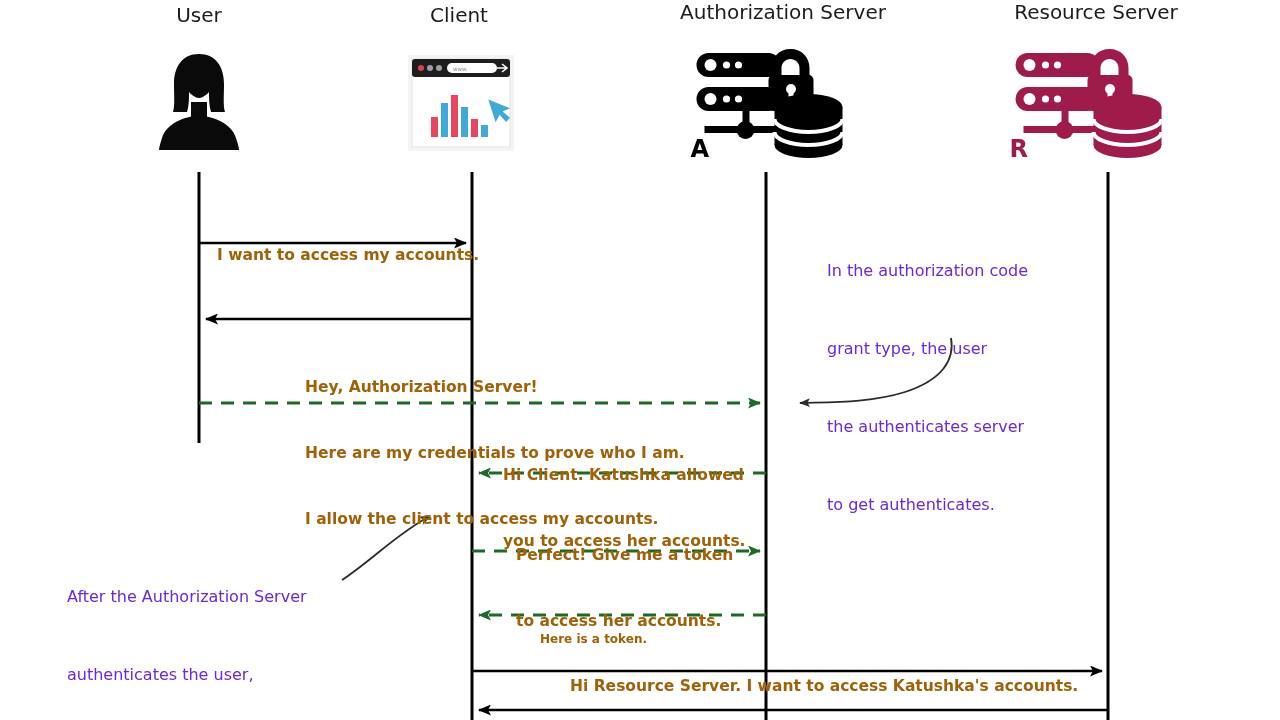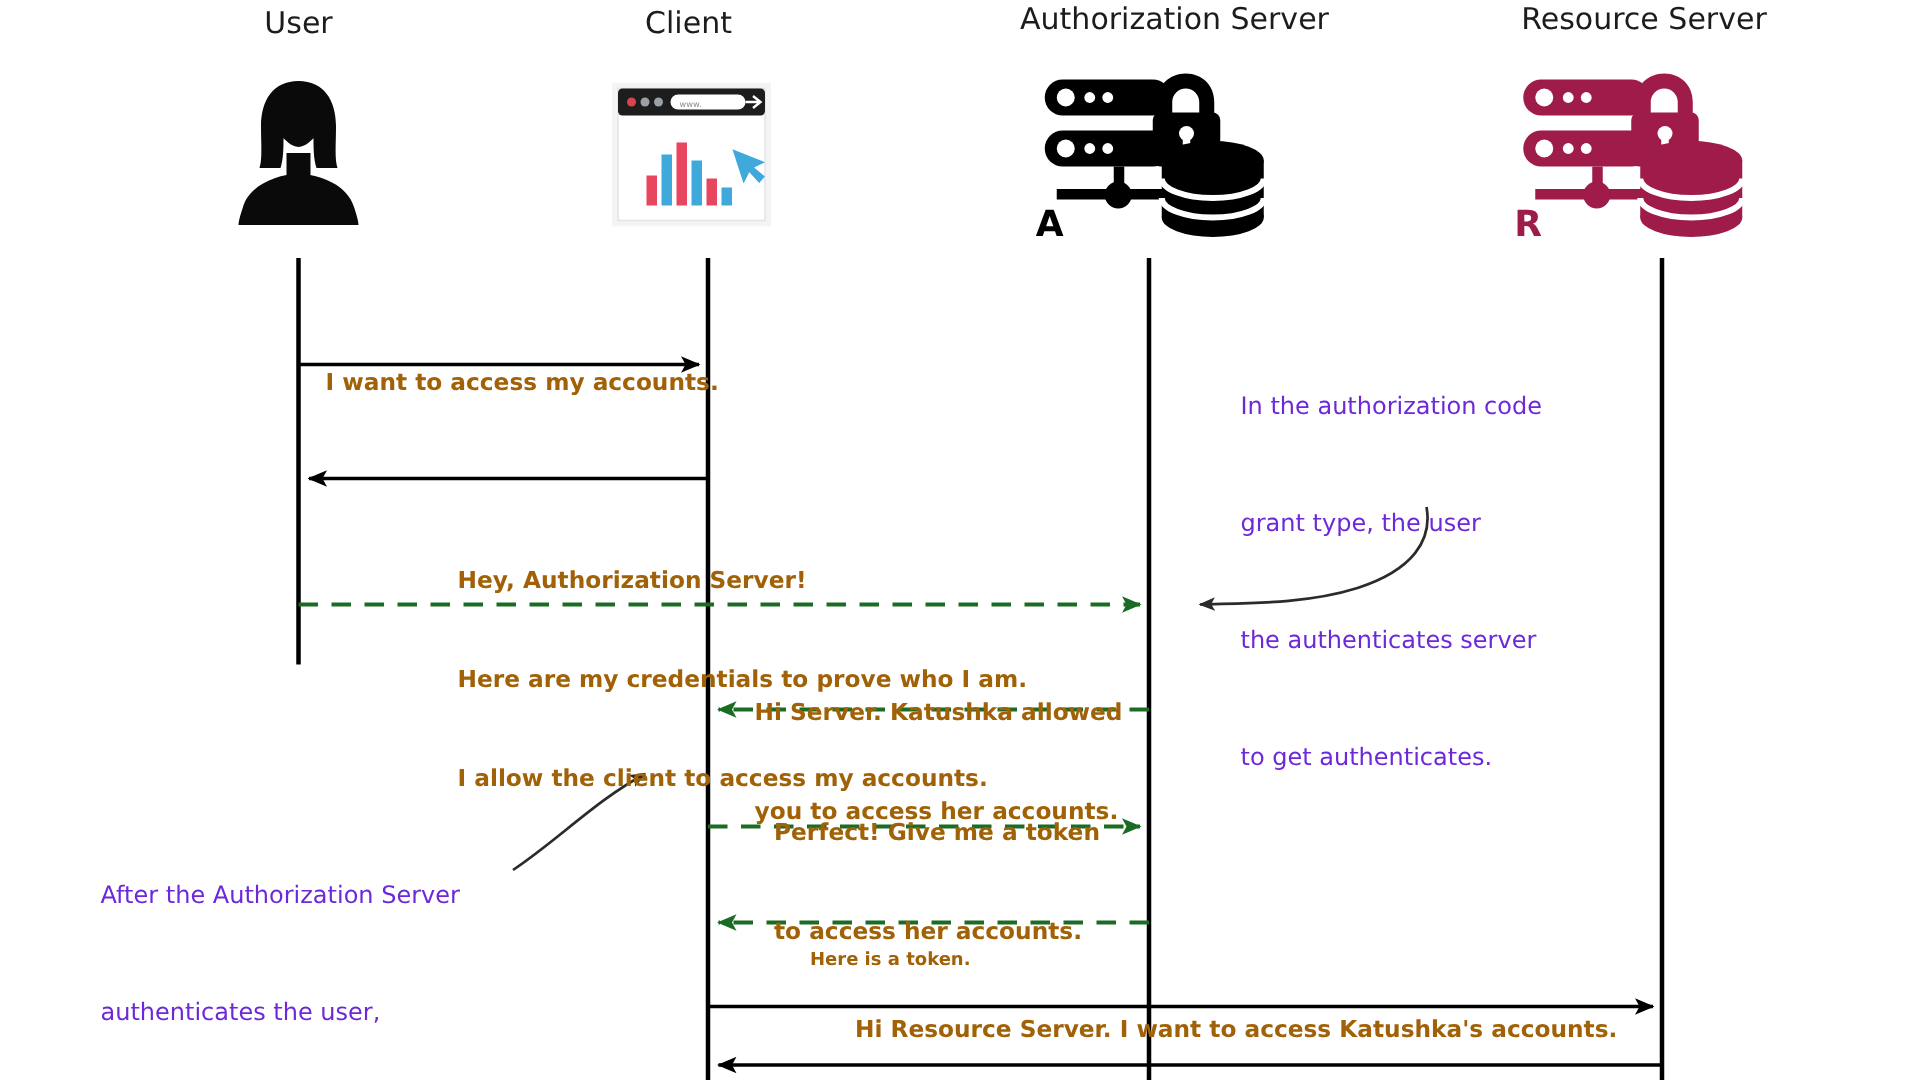--- a/index.html
+++ b/index.html
@@ -223,21 +223,21 @@
   </div>
 
 
   <div class="msg-label" style="left:262px; top:332px;margin-left:43px;">
     <div>Hey, Authorization Server!</div>
     <div>Here are my credentials to prove who I am.</div>
     <div>I allow the client to access my accounts.</div>
   </div>
 
   <div class="msg-label" style="left:503px; top:420px;">
-    <div>Hi Server. Katushka allowed</div>
+    <div>Hi Client. Katushka allowed</div>
     <div>you to access her accounts.</div>
   </div>
 
   <div class="msg-label" style="left:516px; top:500px;">
     <div>Perfect! Give me a token</div>
     <div>to access her accounts.</div>
   </div>
 
   <div class="msg-label" style="left:540px; top:584px; font-size:12px;">
     <div>Here is a token.</div>

